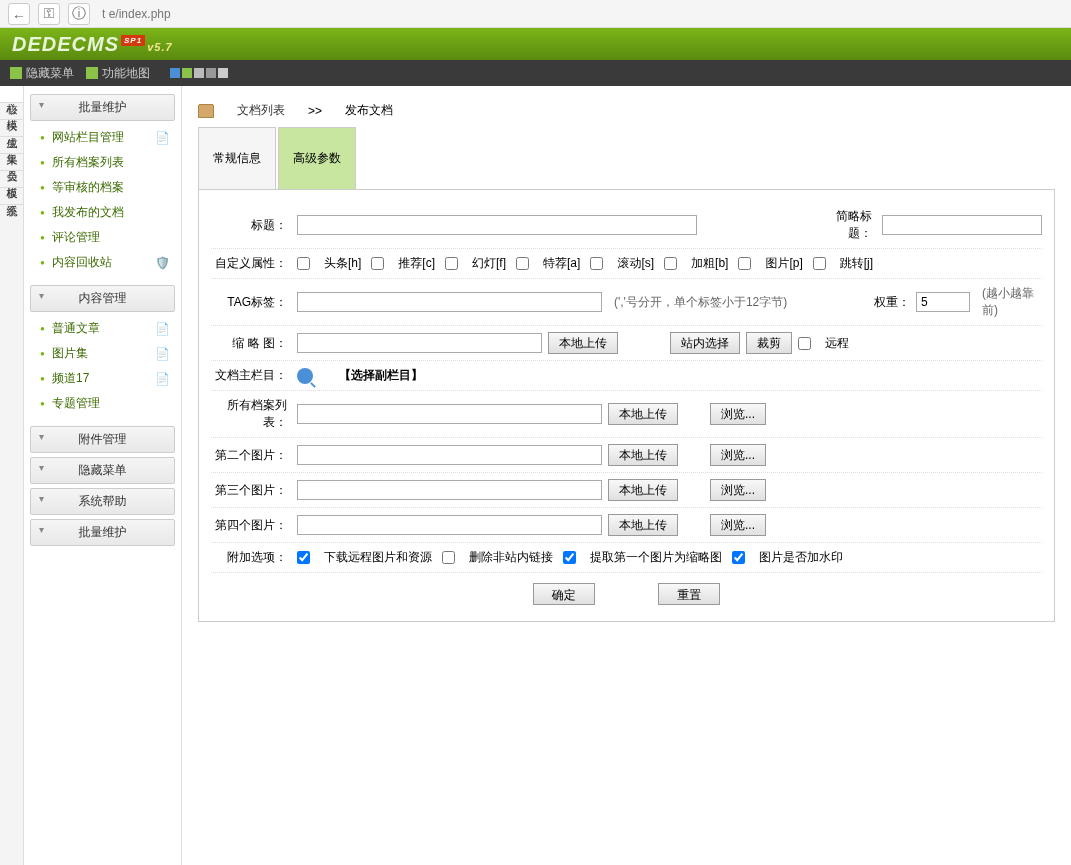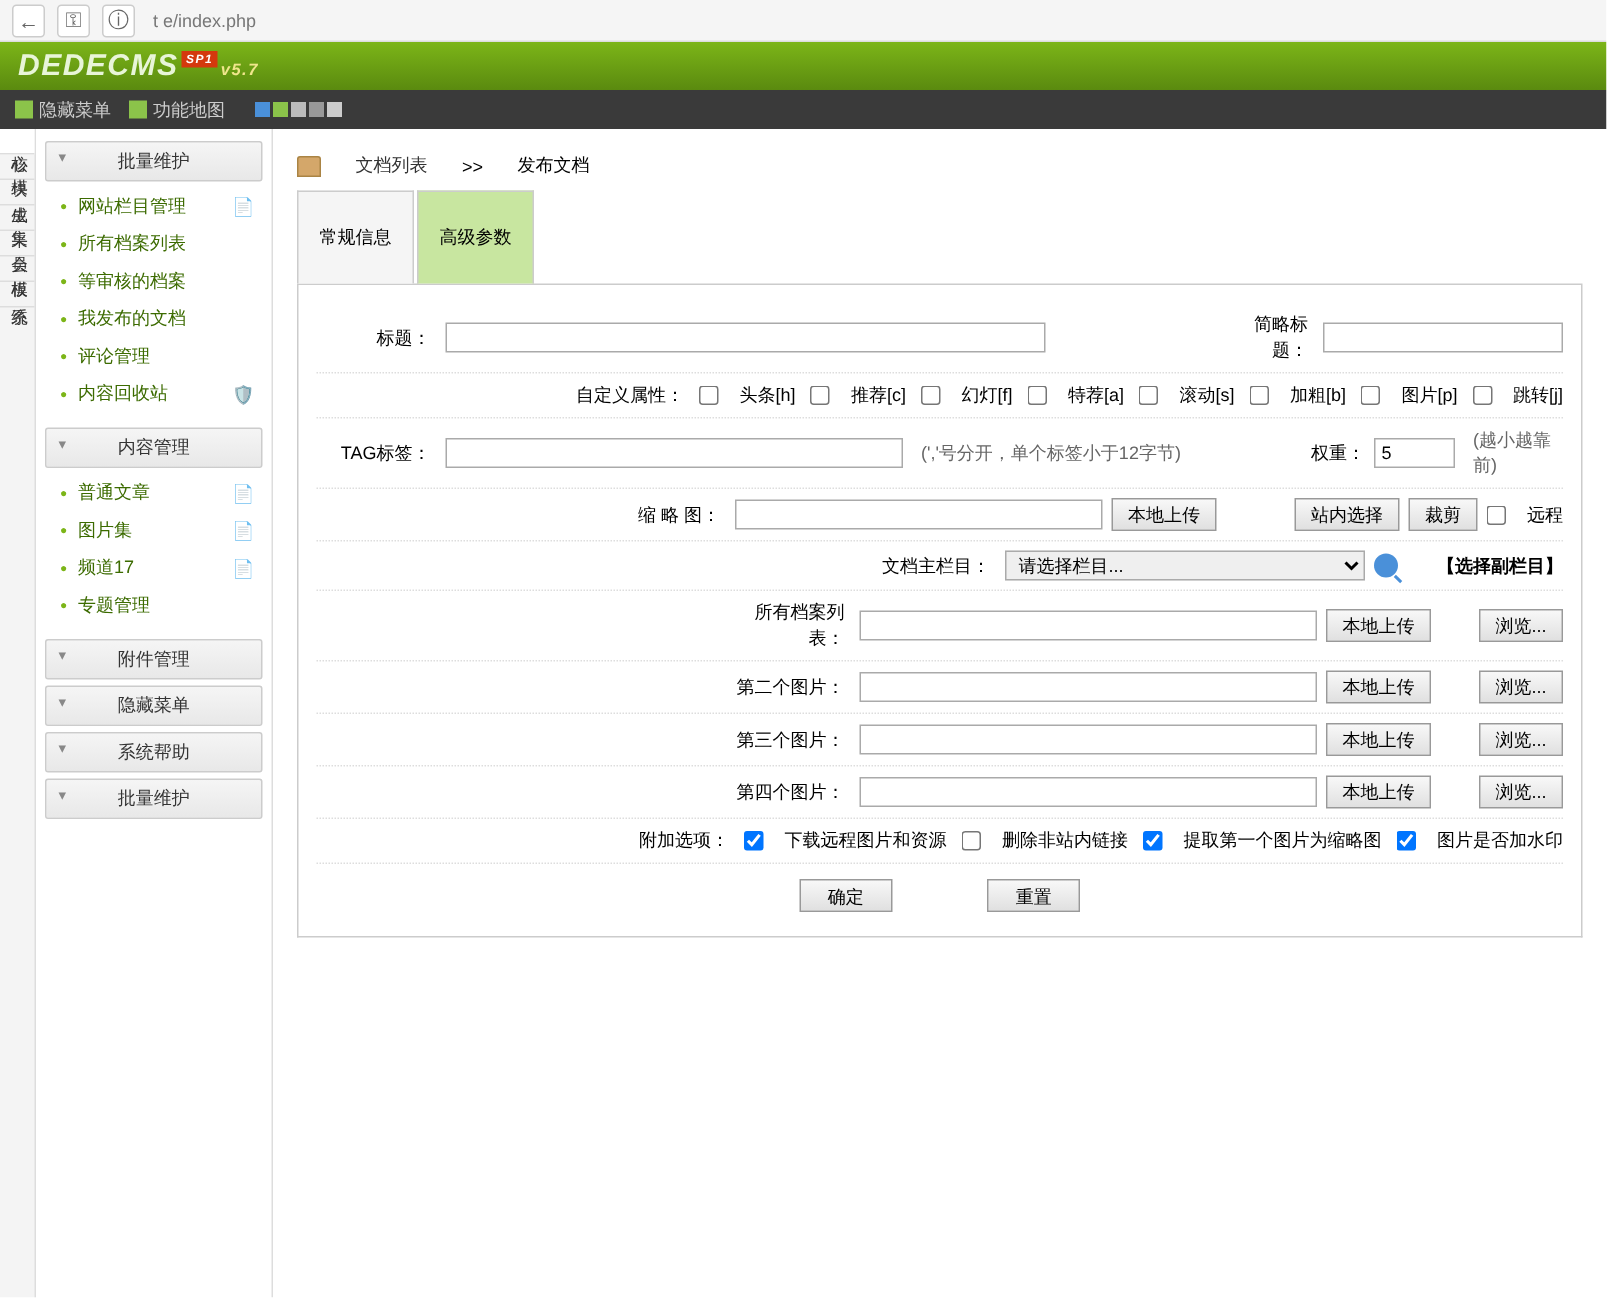--- a/index.html
+++ b/index.html
@@ -36,21 +36,21 @@
 
 .content { flex: 1; padding: 12px 16px; background: #fff; overflow: auto; }
 .breadcrumb { display: flex; align-items: center; gap: 23px; margin-bottom: 4px; padding: 4px 0; }
 .bc-icon { width: 16px; height: 14px; background: #d4a76a; border: 1px solid #aa8444; border-radius: 2px 2px 0 0; }
 
 .tabs { display: flex; border-bottom: 1px solid #ccc; }
 .tab-btn { padding: 22px 14px; border: 1px solid #ccc; border-bottom: none; background: #f5f5f5; margin-right: 2px; cursor: pointer; }
 .tab-btn.active { background: #c8e6a0; }
 
 .form { border: 1px solid #ccc; border-top: none; padding: 12px; }
-.row { display: flex; align-items: center; padding: 6px 0; border-bottom: 1px dotted #ddd; gap: 6px; justify-content: flex-end; }
+.row { display: flex; align-items: center; padding: 6px 0; border-bottom: 1px dotted #ddd; gap: 6px; }
 .row:last-child { border-bottom: none; }
 .label { width: 80px; text-align: right; padding-right: 4px; flex-shrink: 0; }
 .tinput { border: 1px solid #aaa; height: 20px; padding: 2px 4px; font-size: 12px; }
 .tinput.w1 { width: 400px; }
 .tinput.w2 { width: 160px; }
 .tinput.w3 { width: 305px; }
 .tinput.w4 { width: 245px; }
 .tinput.w5 { width: 54px; }
 .btn { background: linear-gradient(#f8f8f8, #e0e0e0); border: 1px solid #999; padding: 2px 10px; height: 22px; cursor: pointer; font-size: 12px; }
 .chk-group { display: flex; flex-wrap: wrap; gap: 10px; align-items: center; }
@@ -222,21 +222,20 @@
         <button class="btn">站内选择</button>
         <button class="btn">裁剪</button>
         <label class="chk-item">
             <input type="checkbox" style="">
             <span>远程</span>
           </label>
       </div>
 
       <div class="row">
         <span class="label">文档主栏目：</span>
-        <select class="sel"><option>请选择栏目...</option></select>
         <span class="mag"></span>
         <span style="margin-left:20px;font-weight:bold">【选择副栏目】</span>
       </div>
 
       <div class="row">
         <span class="label">所有档案列表：</span>
         <input class="tinput w3" style="">
         <button class="btn">本地上传</button>
         <span style="width:20px"></span>
         <button class="btn">浏览...</button>

